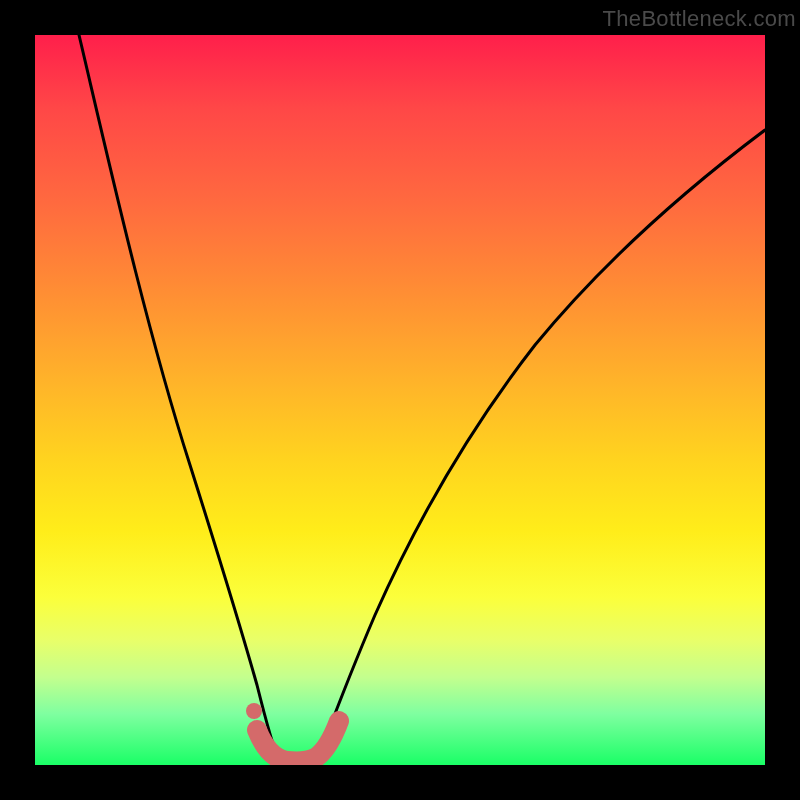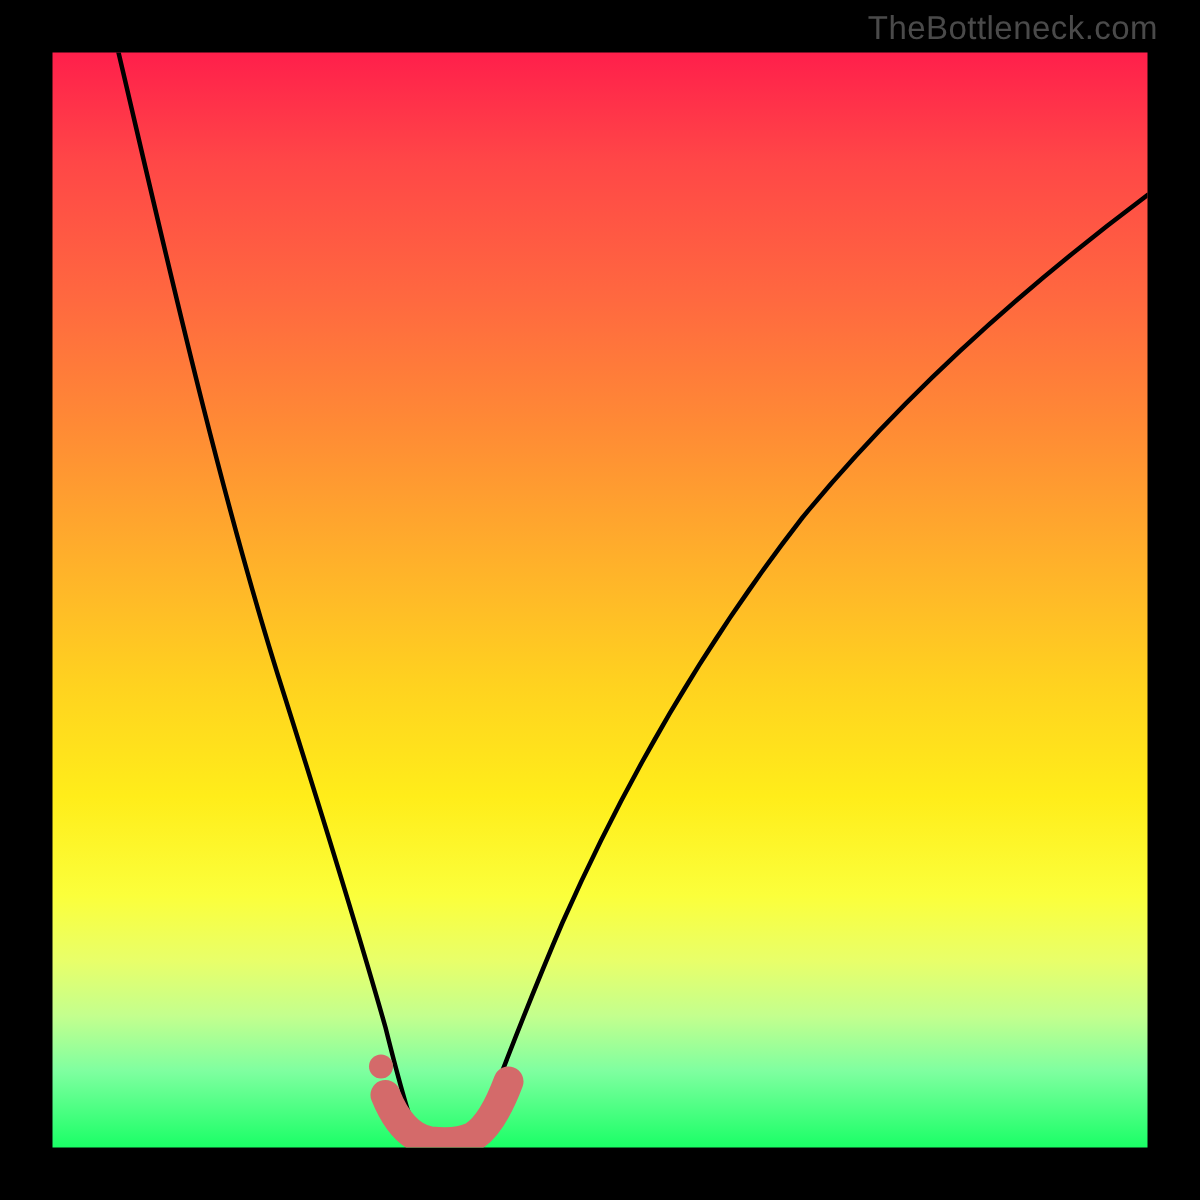--- a/index.html
+++ b/index.html
@@ -35,21 +35,21 @@
       #ffed1a 68%,
       #fbff3b 77%,
       #e8ff6a 83%,
       #c3ff8e 88%,
       #7fffa0 93%,
       #1aff66 100%);
   }
   .watermark {
     position: absolute;
     top: 6px;
-    right: 28px;
+    right: 4px;
     color: #4a4a4a;
     font-size: 22px;
     font-weight: 500;
     letter-spacing: 0.3px;
   }
   svg.curves {
     position: absolute;
     top: 0;
     left: 0;
     width: 730px;

